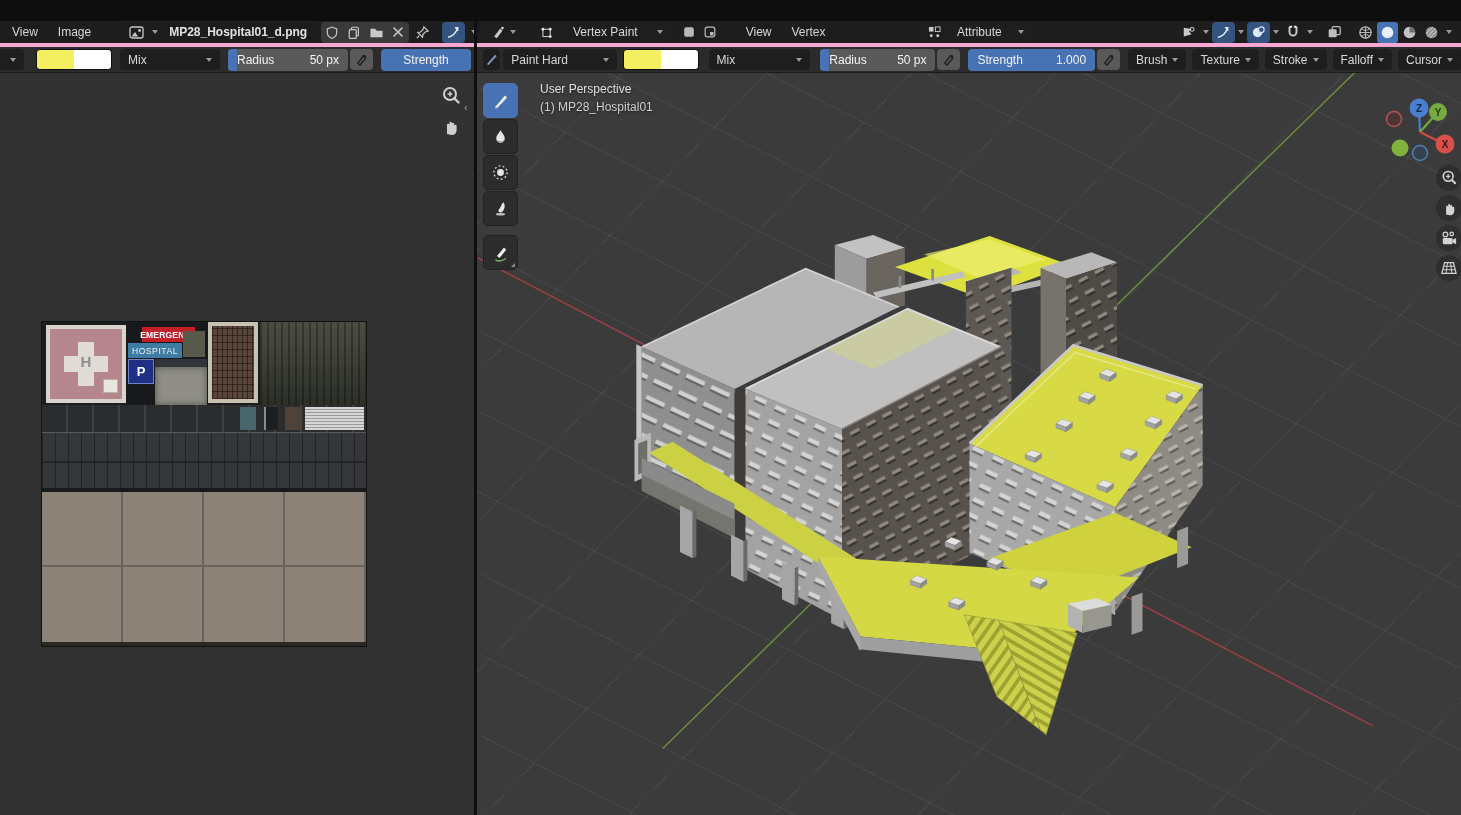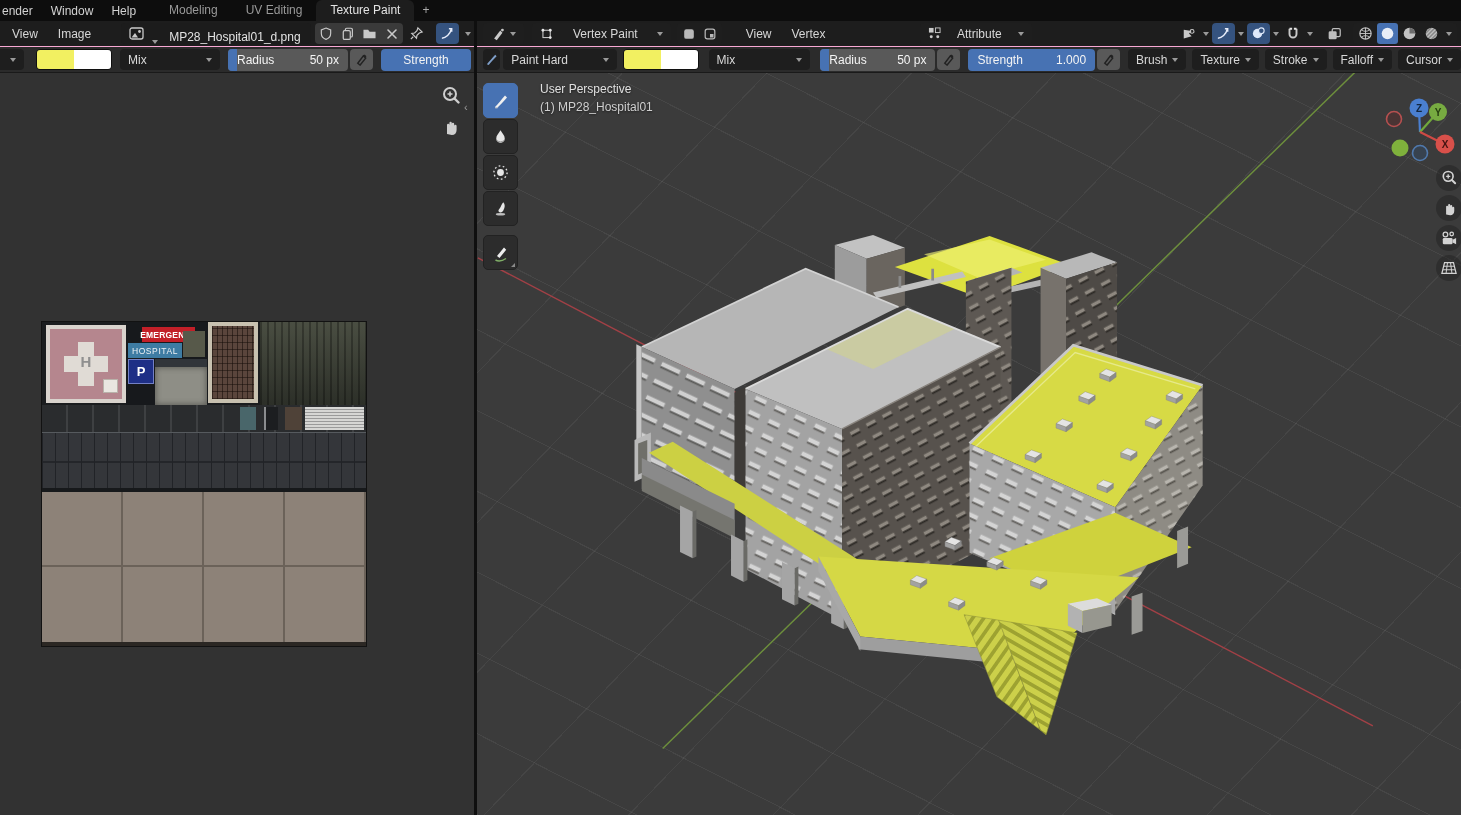--- a/index.html
+++ b/index.html
@@ -15,21 +15,21 @@
   .tab { font-size:12px; color:#999; padding:3px 14px 4px 14px; border-radius:6px 6px 0 0; }
   .tab.active { background:#1d1d1d; color:#e3e3e3; }
   .tab.addtab { color:#aaa; padding:3px 8px 4px 8px; }
 
   
   .editor { position:absolute; top:21px; bottom:0; }
   #image-editor { left:0; width:474px; }
   #viewport-editor { left:477px; width:984px; }
   .divider { position:absolute; left:474px; top:21px; width:3px; bottom:0; background:#0f0f0f; }
   .hdr { position:absolute; left:0; right:0; display:flex; align-items:center; }
-  .r1 { top:0; height:26px; background:#1d1d1d; border-bottom:1px solid #f9a8d4; }
+  .r1 { top:0; height:26px; background:#1d1d1d; border-bottom:4px solid #f9a8d4; }
   .r2 { top:26px; height:26px; background:#2b2b2b; border-bottom:1px solid #1a1a1a; }
   .ebody { position:absolute; left:0; right:0; top:52px; bottom:0; }
   #image-editor .ebody { background:#323232; }
   #viewport-editor .ebody { background-color:#3b3b3b; overflow:hidden;
      background-image:
        repeating-linear-gradient(27deg,  rgba(255,255,255,0.055) 0 1px, transparent 1px 72px),
        repeating-linear-gradient(134deg, rgba(255,255,255,0.05)  0 1px, transparent 1px 104px); }
 
   .menu { color:#d6d6d6; font-size:12px; }
   .mlabel { color:#d6d6d6; font-size:12px; padding:0 10px; }
@@ -38,21 +38,21 @@
   .dd { background:#1e1e1e; border-radius:4px; height:21px; display:flex; align-items:center; gap:6px; padding:0 8px; color:#d8d8d8; font-size:12px; white-space:nowrap; }
   .chev { width:0; height:0; border-left:3.5px solid transparent; border-right:3.5px solid transparent; border-top:4px solid #9a9a9a; flex:none; }
   .slider { position:relative; overflow:hidden; background:#595959; border-radius:4px; height:22px; display:flex; align-items:center; justify-content:space-between; padding:0 9px; color:#f4f4f4; font-size:12px;gap:15px; }
   .slider > span { position:relative; z-index:1; }
   .fillblue { position:absolute; left:0; top:0; bottom:0; background:#4772b3; z-index:0; }
   .slider.full { background:#4772b3; }
   .pressure { width:23px; height:21px; background:#595959; border-radius:4px; display:flex; align-items:center; justify-content:center; flex:none; }
   .swpair { width:76px; height:21px; border-radius:4px; overflow:hidden; display:flex; border:1px solid #101010; flex:none; }
   .sw-a { flex:1; background:#f2f061; } .sw-b { flex:1; background:#ffffff; }
   .iconbtn { height:21px; display:flex; align-items:center; justify-content:center; border-radius:4px; }
-  .pill { background:#3a3a3a; border-radius:4px; display:flex; align-items:flex-end; height:21px; }
+  .pill { background:#3a3a3a; border-radius:4px; display:flex; align-items:center; height:21px;font-weight:bold; }
   .pill .iconbtn { width:22px; }
   .bluebtn { background:#35537f; }
   .grp { display:flex; align-items:center; gap:1px; background:#1e1e1e; border-radius:4px; height:21px; padding:0 2px; }
 
   
   .toolbtn { position:absolute; left:6px; width:35px; height:35px; background:#2c2c2c; border:1px solid #222; border-radius:5px; display:flex; align-items:center; justify-content:center; }
   .toolbtn.active { background:#4772b3; border-color:#4772b3; }
 
   .ovl-line { position:absolute; color:#e0e0e0; font-size:12px; text-shadow:0 1px 2px rgba(0,0,0,.5); }
 
@@ -89,31 +89,20 @@
      background-image: repeating-linear-gradient(90deg, transparent 0 79px, #6b6259 79px 81px),
                        repeating-linear-gradient(0deg, transparent 0 75px, #6b6259 75px 77px); }
 
   svg text { font-family:"Liberation Sans","DejaVu Sans",sans-serif; }
 </style>
 </head>
 <body>
 
 <div id="app">
 
-  <div class="topbar">
-    <span class="menu" style="padding-left:2px">ender</span>
-    <span class="menu">Window</span>
-    <span class="menu">Help</span>
-    <div class="tabs">
-      <span class="tab">Modeling</span>
-      <span class="tab">UV Editing</span>
-      <span class="tab active">Texture Paint</span>
-      <span class="tab addtab">+</span>
-    </div>
-  </div>
 
   <div id="image-editor" class="editor">
     <div class="hdr r1">
       <span class="mlabel" style="margin-left:2px">View</span>
       <span class="mlabel">Image</span>
 
       <div class="pill" style="margin-left:20px; background:#1c1c1c; padding:0 4px; gap:5px">
         <span class="iconbtn">
           <svg width="15" height="13" viewBox="0 0 15 13">
               <rect x="1" y="1" width="13" height="11" rx="2" fill="none" stroke="#c9c9c9" stroke-width="1.3"></rect>

